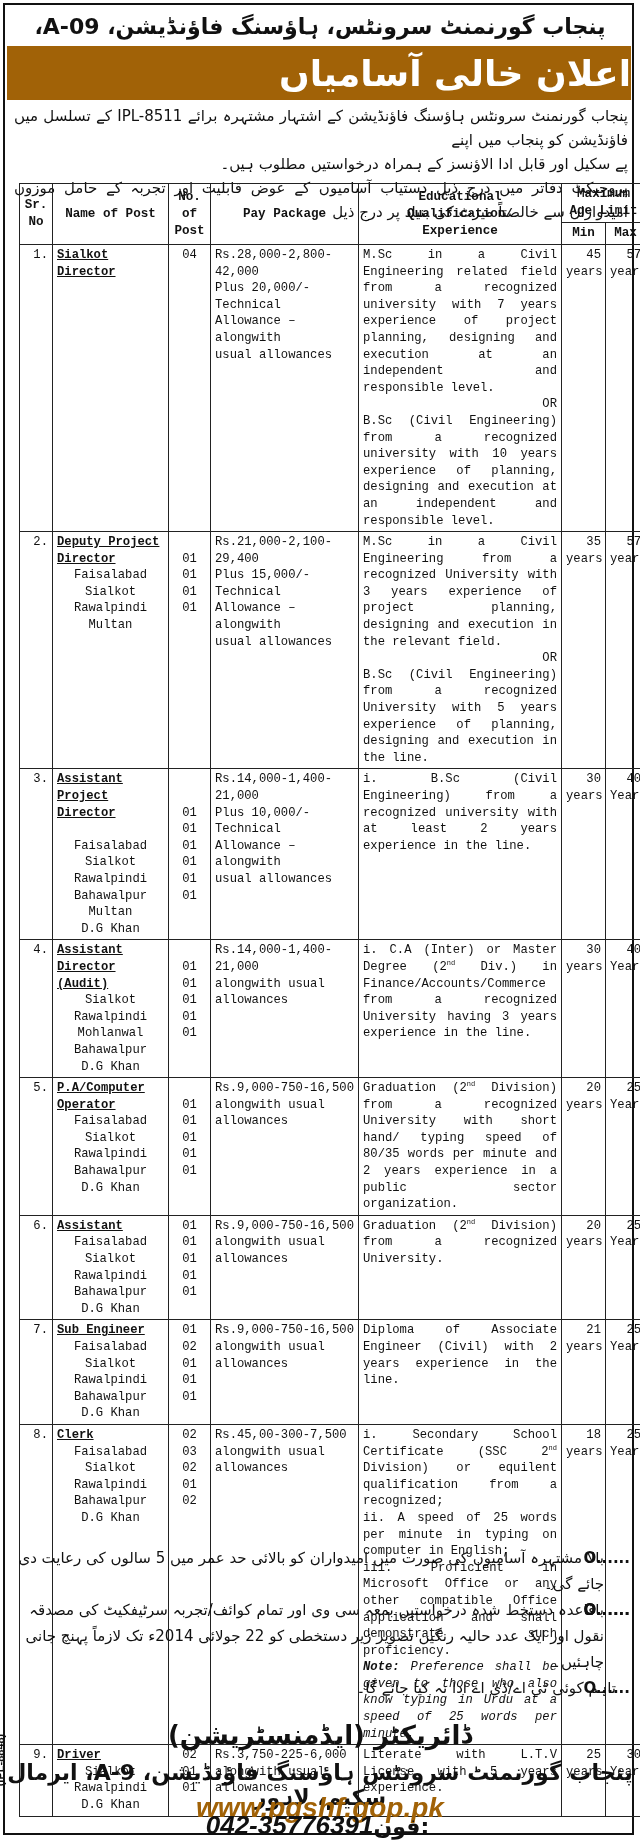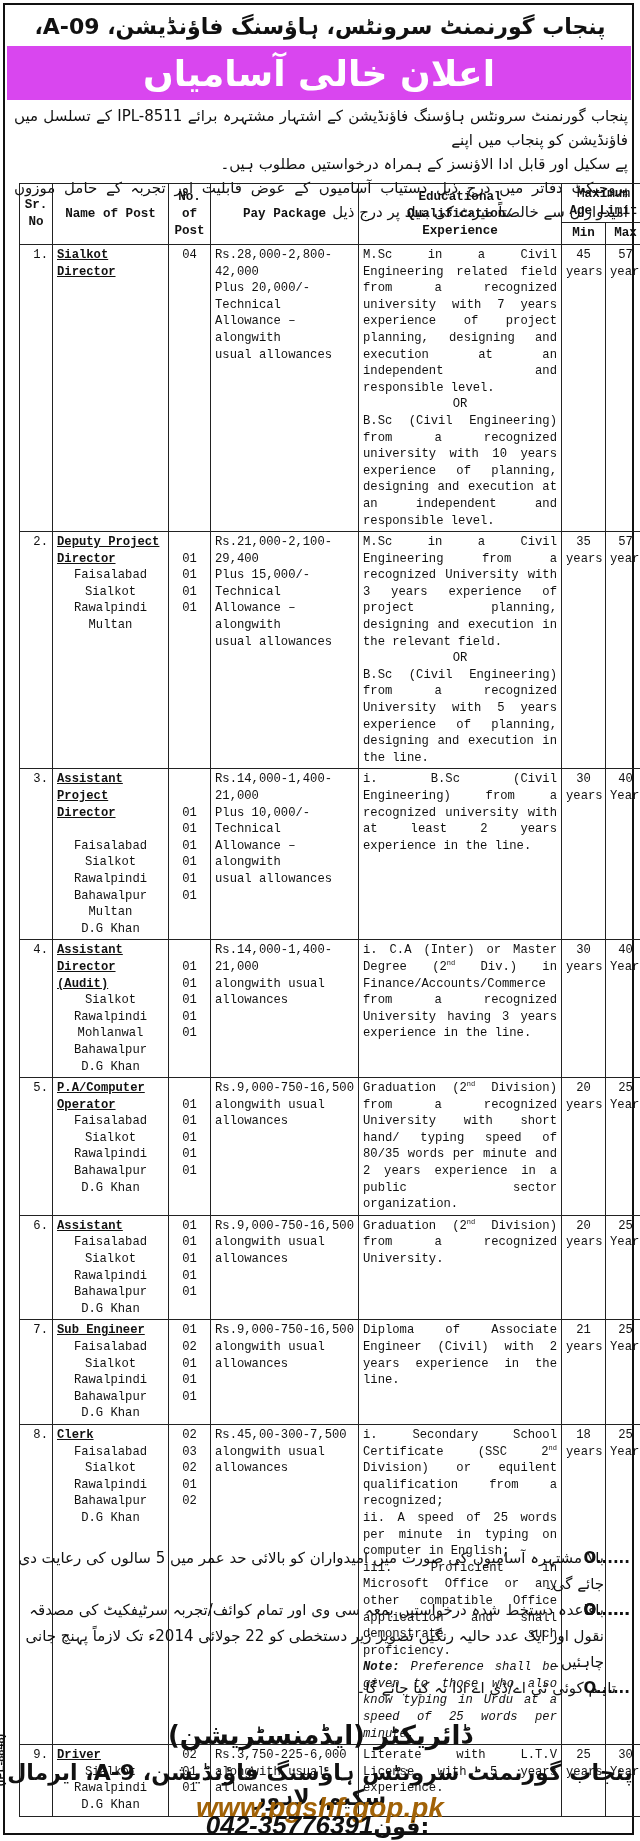--- a/index.html
+++ b/index.html
@@ -1,41 +1,41 @@
 <!DOCTYPE html>
 <html><head>
 <meta charset="utf-8">
 <style>
   html, body { margin:0; padding:0; background:#ffffff; }
   body { width:640px; height:1841px; position:relative; overflow:hidden; color:#111; font-family:"DejaVu Sans", sans-serif; }
   .frame { position:absolute; left:3px; top:3px; width:631px; height:1832px; border:2px solid #111; box-sizing:border-box; }
   .urdu { direction:rtl; font-family:"DejaVu Sans", sans-serif; }
   .top-address { position:absolute; left:8px; right:8px; top:10px; height:34px; text-align:center; font-size:22px; font-weight:bold; line-height:34px; }
-  .banner { position:absolute; left:7px; width:624px; top:46px; height:54px; background:#d946ef; color:#fff; text-align:center; font-size:36px; font-weight:bold; line-height:56px; }
+  .banner { position:absolute; left:7px; width:624px; top:46px; height:54px; background:#a16207; color:#fff; font-size:36px; font-weight:bold; line-height:56px; }
   .intro { position:absolute; left:14px; right:12px; top:104px; font-size:15px; line-height:24px; text-align:justify; text-align-last:right; }
   .intro p { margin:0; }
   table.jobs { position:absolute; left:19px; top:183px; width:626px; border-collapse:collapse; table-layout:fixed; font-family:Liberation Mono, monospace; font-size:12.2px; line-height:16.6px;padding-left:20px; }
   table.jobs th, table.jobs td { border:1.5px solid #222; vertical-align:top; padding:2px 4px; }
   table.jobs th { font-weight:bold; text-align:center; vertical-align:middle; font-size:12.6px; line-height:17px; }
   .c-sr { width:33px; }
   .c-name { width:116px; }
   .c-no { width:42px; }
   .c-pay { width:148px; }
   .c-qual { width:203px; }
   .c-min { width:44px; }
   .c-max { width:40px; }
   td.sr { text-align:right; padding-right:5px; }
   td.no { text-align:center; }
   .post-title { font-weight:bold; text-decoration:underline; }
   .loc { display:block;text-align:center; }
   .qual { text-align:justify; }
-  .or { text-align:center; display:block; }
+  .or { text-align:right; display:block; }
   .note-b { font-weight:bold; font-style:italic; }
   .note-i { font-style:italic; }
-  td.age { text-align:center; padding:2px 1px; }
+  td.age { text-align:right; padding:2px 1px; }
   sup { font-size:7px; line-height:0; }
   .bullets { position:absolute; left:10px; right:10px; top:1545px; font-size:15px; line-height:26px; }
   .bullet { direction:rtl; text-align:right; padding-right:26px; position:relative; }
   .bullet .mark { position:absolute; right:0; top:0; font-weight:bold; direction:ltr; }
   .bullet.note { padding-right:14px; }
   .sign-title { position:absolute; left:0; right:0; top:1720px; text-align:center; font-size:26px; font-weight:bold; }
   .sign-addr { position:absolute; left:0; right:0; top:1760px; text-align:center; font-size:22px; font-weight:bold; }
   .website { position:absolute; left:0; right:0; top:1792px; text-align:center; font-family:"Liberation Sans", sans-serif; font-weight:bold; font-style:italic; font-size:28px; color:#a16207; }
   .phone { position:absolute; left:0; right:5px; top:1810px; text-align:center; font-family:"Liberation Sans", sans-serif; font-weight:bold; font-style:italic; font-size:26px; }
   .phone .lbl { font-style:normal; font-size:22px; }

